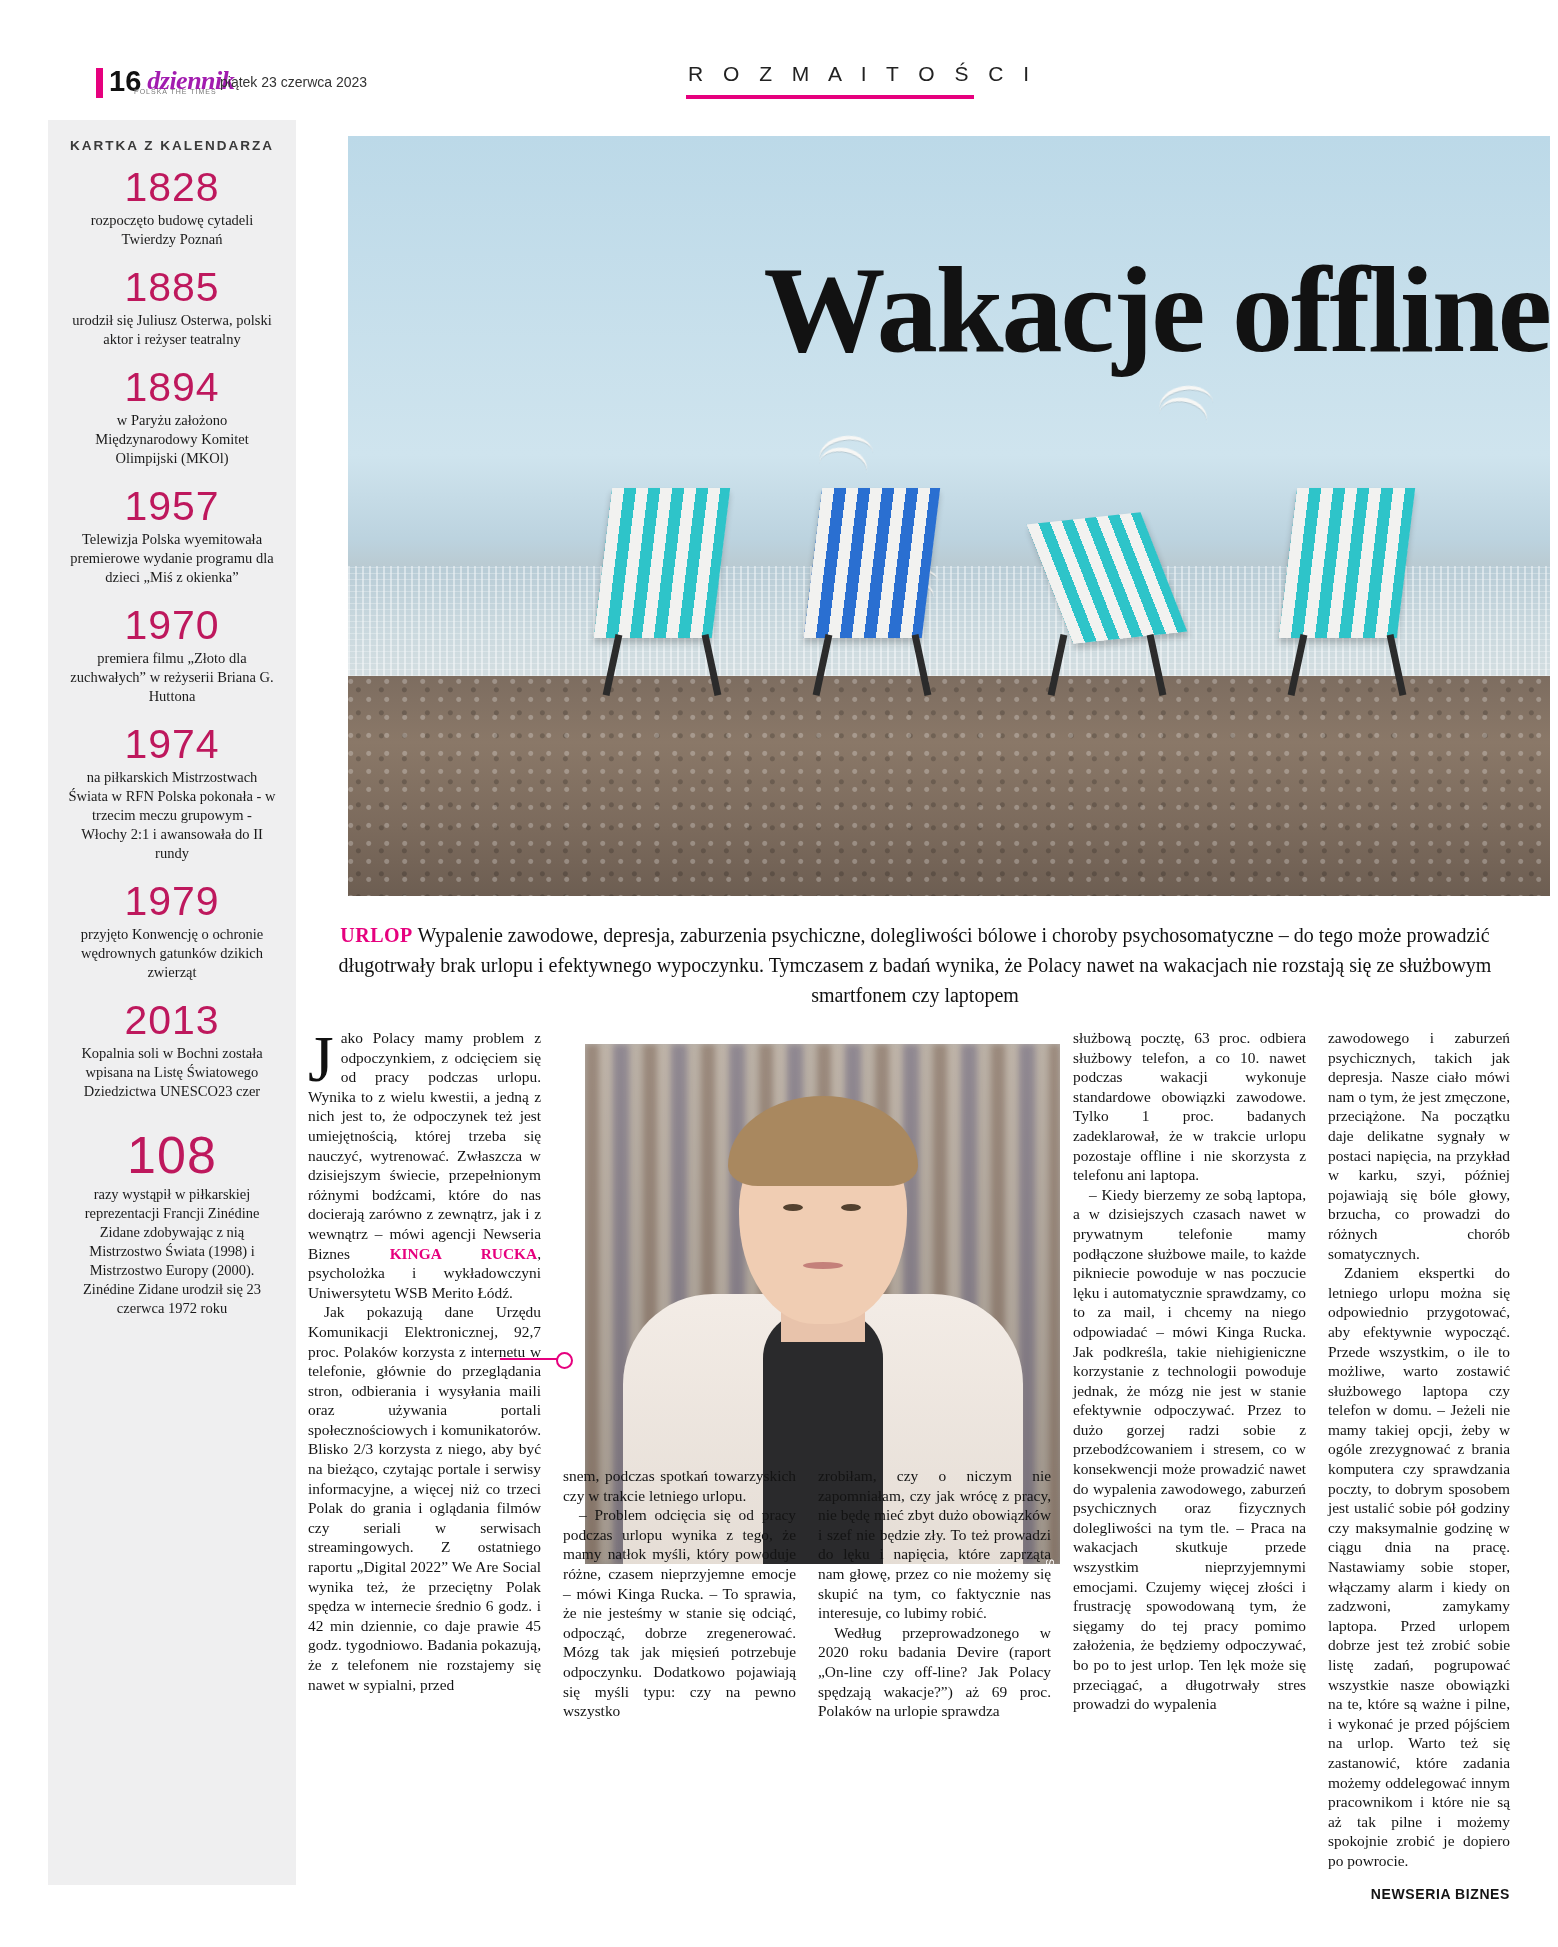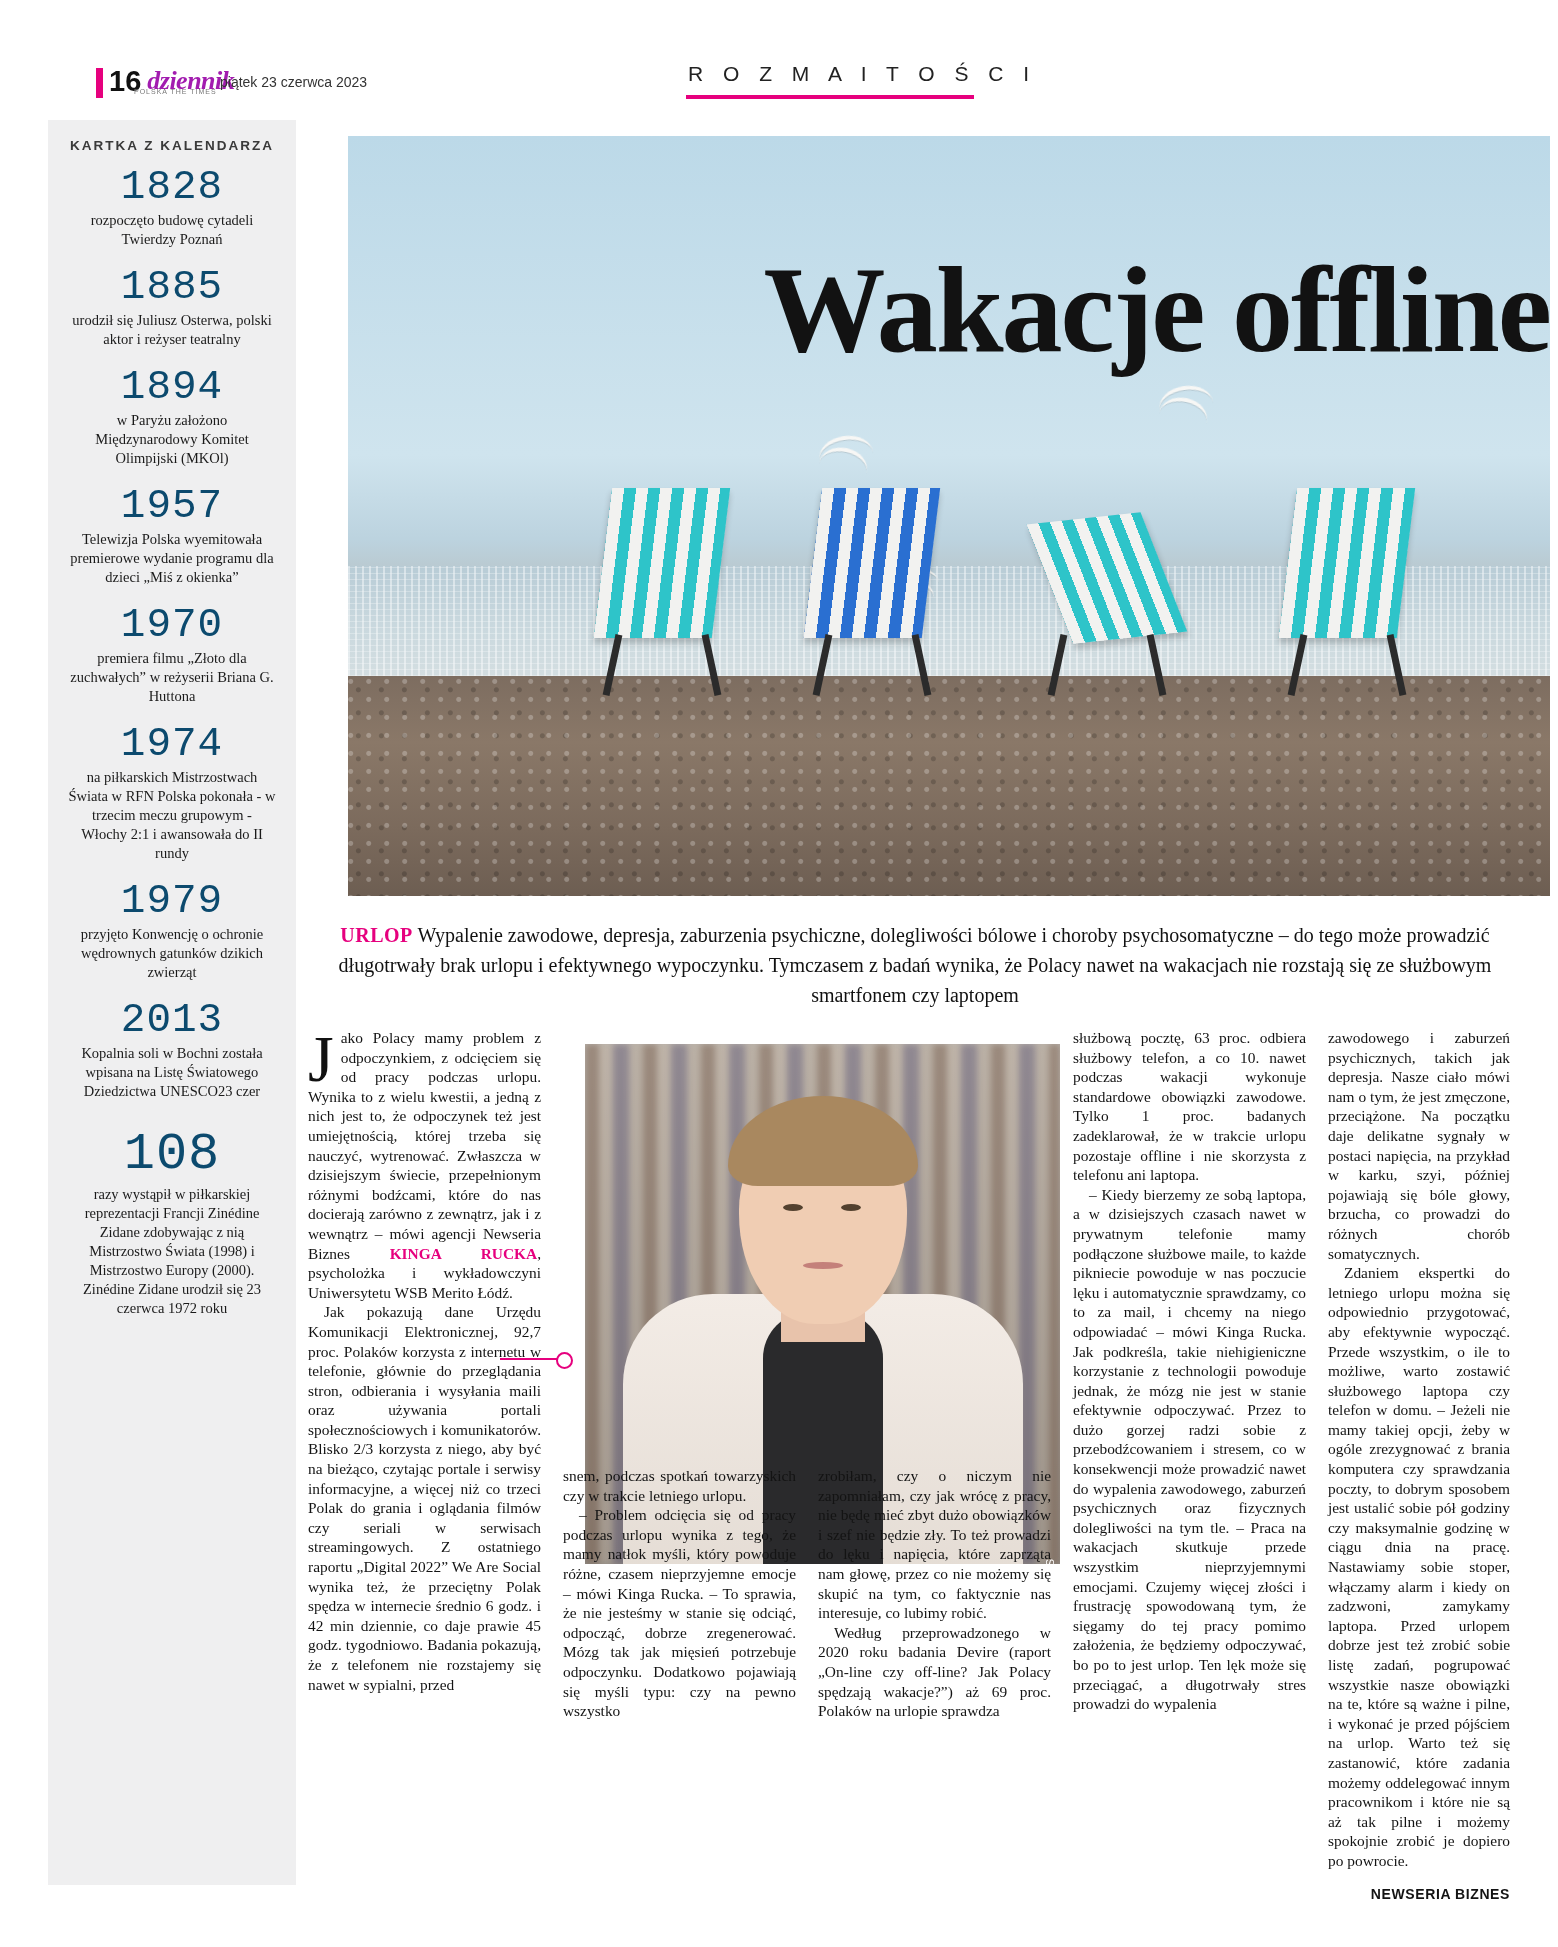--- a/index.html
+++ b/index.html
@@ -64,22 +64,22 @@
     padding:18px 16px 20px 16px;
     box-sizing:border-box;
   }
   .sidebar-head{
     font-family:"Liberation Sans", sans-serif;
     font-size:13.5px; letter-spacing:2px; color:#3a3a3a;
     text-align:center; font-weight:bold; margin-bottom:12px;
   }
   .cal-item{ text-align:center; margin-bottom:16px; }
   .cal-year{
-    font-family:Liberation Mono, monospace;
-    color:#0c4a6e; font-size:41px; line-height:44px; letter-spacing:1px;
+    font-family:Liberation Sans, sans-serif;
+    color:#be185d; font-size:41px; line-height:44px; letter-spacing:1px;
   }
   .cal-year.big{ font-size:52px; line-height:56px; }
   .cal-text{
     font-family:Liberation Serif, serif;
     font-size:14.5px; line-height:19px; color:#1a1a1a; margin-top:2px;
     padding:0 4px;
   }
 
   
   .hero{

